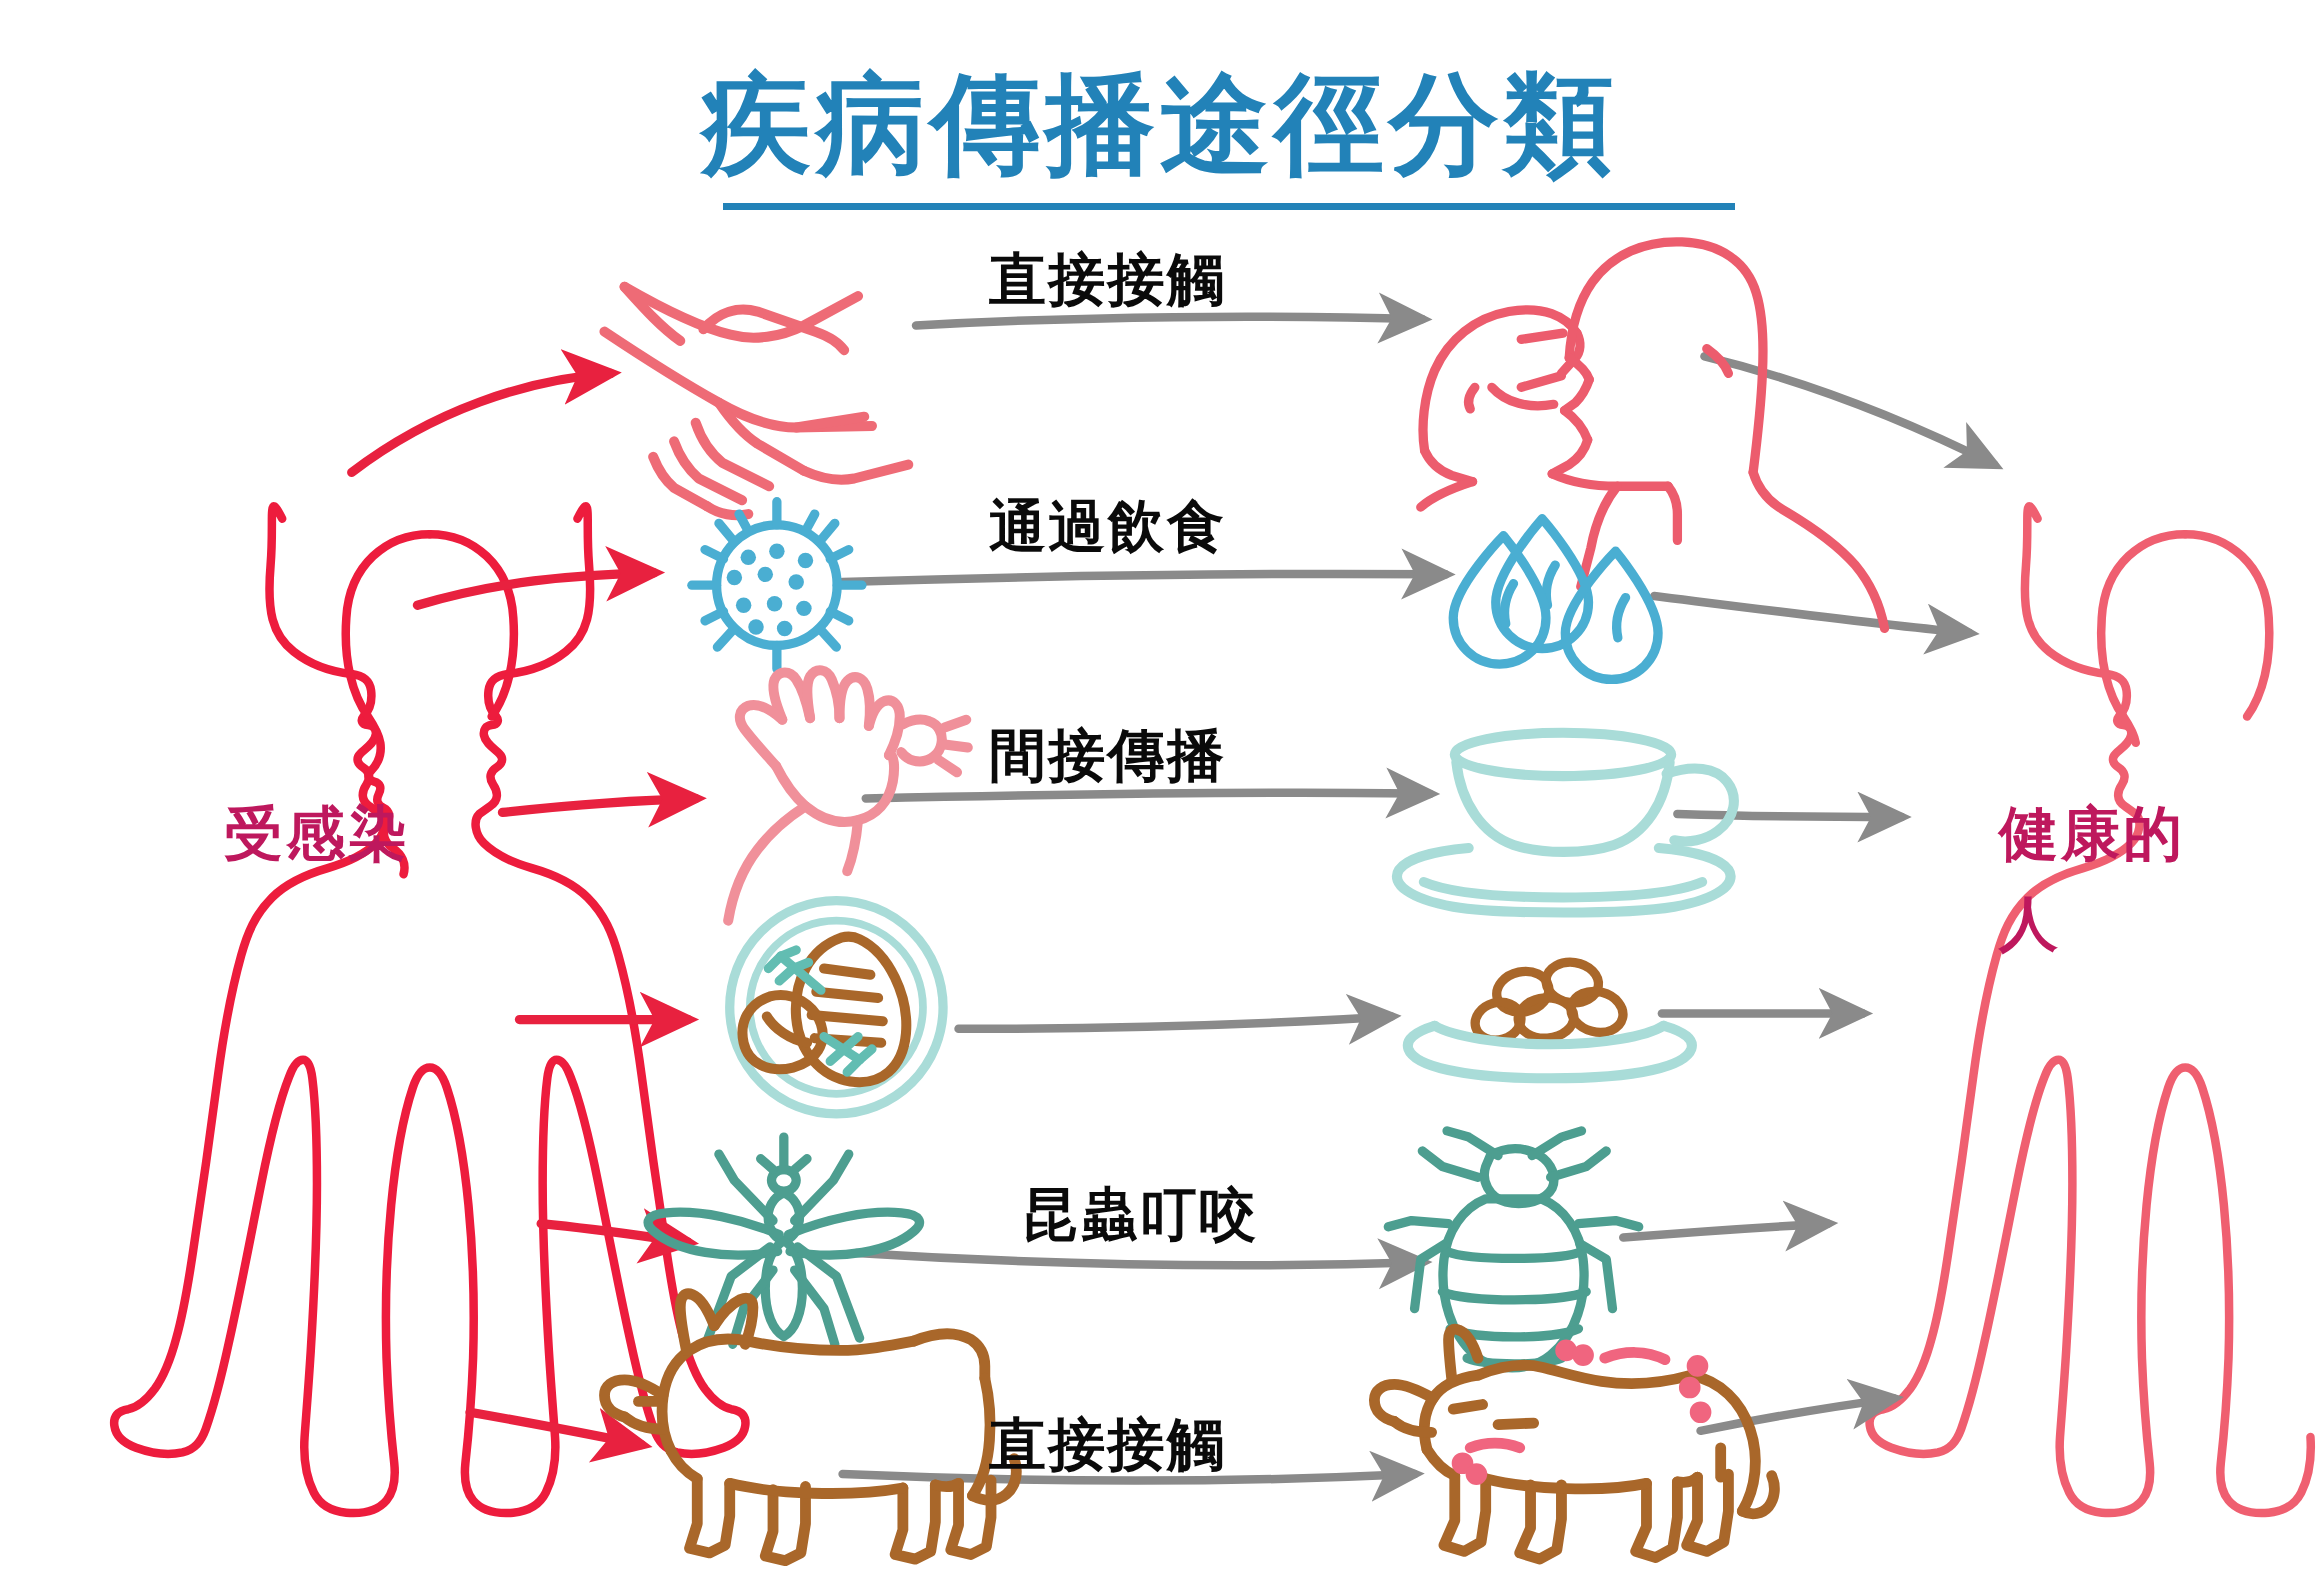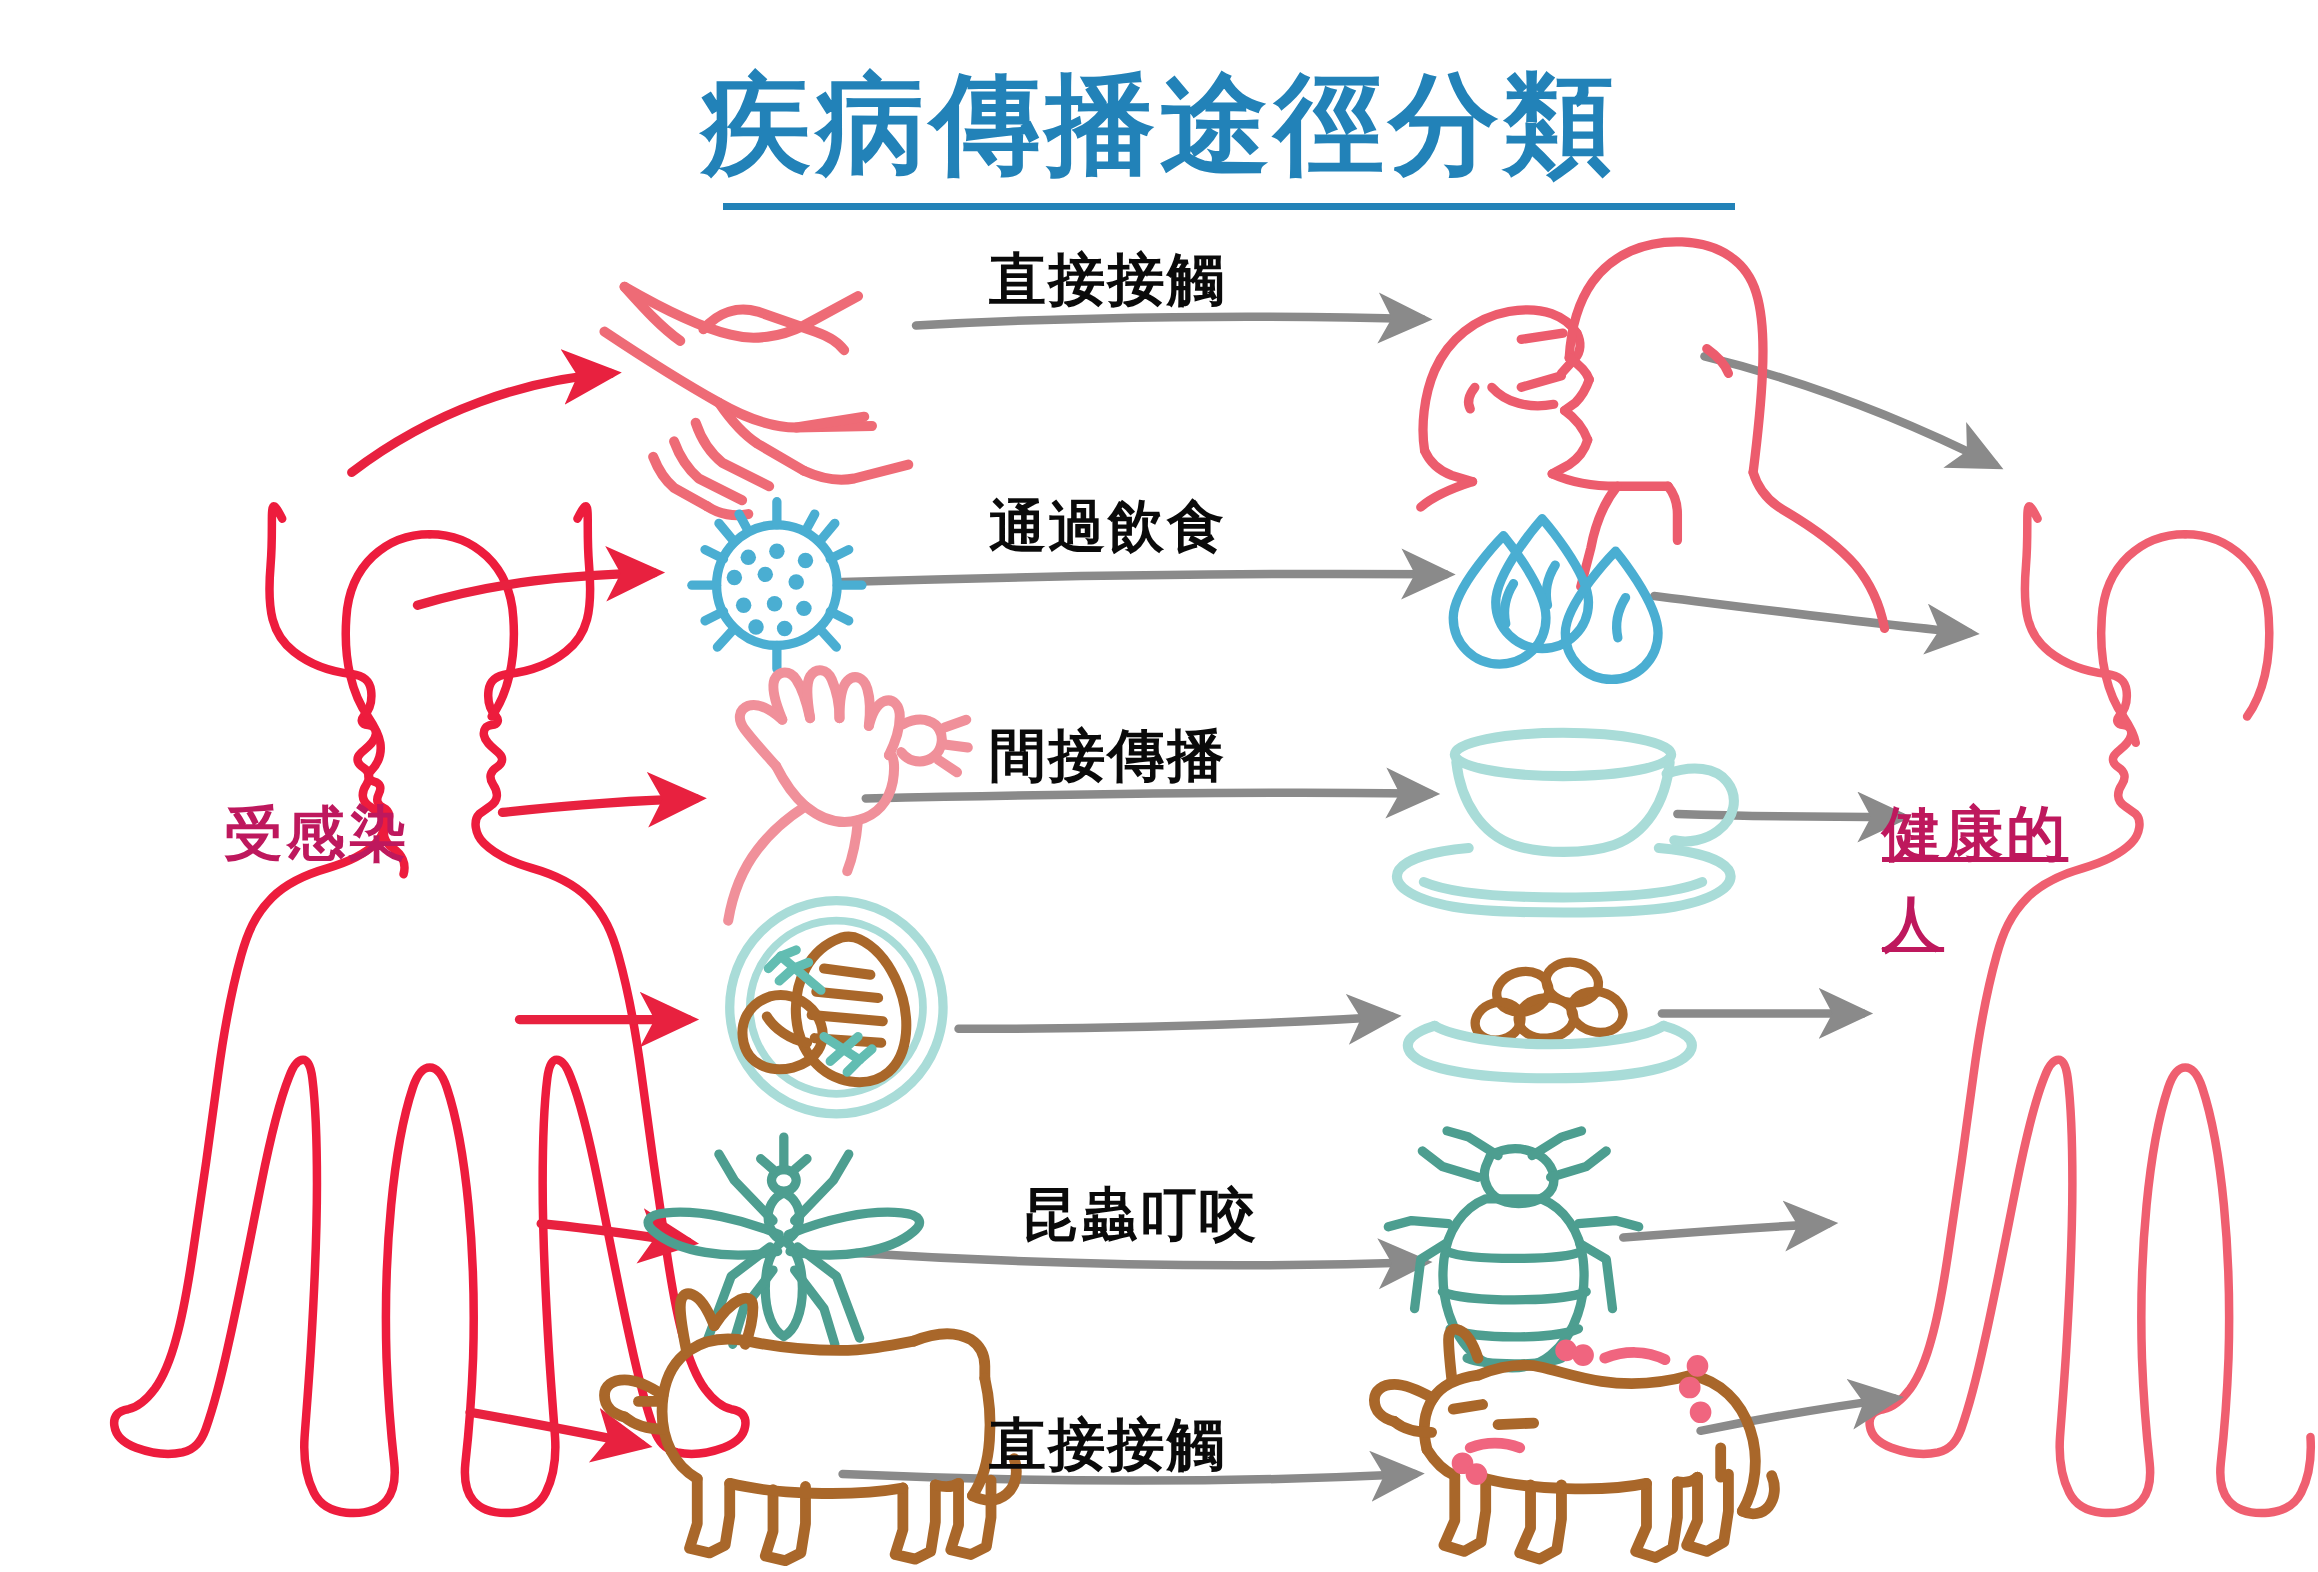--- a/index.html
+++ b/index.html
@@ -525,21 +525,21 @@
       <circle cx="1892" cy="1862" r="7"></circle>
       <circle cx="1910" cy="1876" r="7"></circle>
     </g>
 
   </svg>
 
   <div class="body-label" style="left:224px;top:765px;">
     <div>受感染</div>
   </div>
 
-  <div class="body-label" style="left:1882px;top:765px;text-decoration:underline;">
+  <div class="body-label" style="left:1999px;top:765px;">
     <div>健康的</div>
     <div>人</div>
   </div>
 
   <div class="route-label" style="left:989px;top:218px;width:356px;">直接接觸</div>
   <div class="route-label" style="left:989px;top:465px;width:356px;">通過飲食</div>
   <div class="route-label" style="left:989px;top:694px;width:356px;">間接傳播</div>
   <div class="route-label" style="left:1021px;top:1153px;width:356px;">昆蟲叮咬</div>
   <div class="route-label" style="left:989px;top:1383px;width:356px;">直接接觸</div>
 

